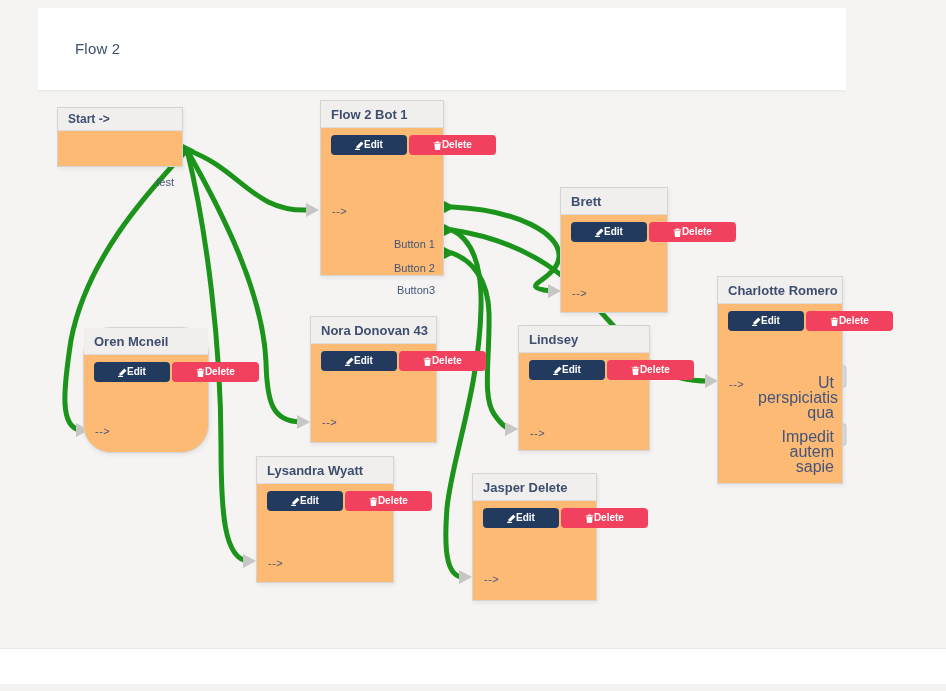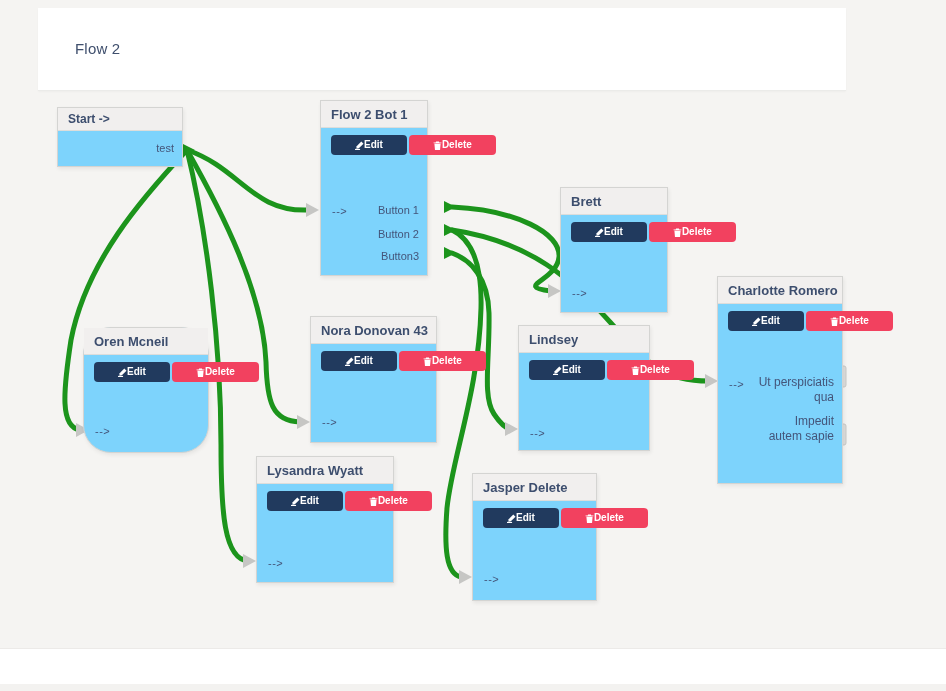--- a/index.html
+++ b/index.html
@@ -31,21 +31,21 @@
   #flow-title {
     position:absolute; left:37px; top:32px;
     font-size:15px; color:#3f4f6d; letter-spacing:0.2px;
   }
   #wires {
     position:absolute; left:0; top:0; width:946px; height:691px;
     z-index:1;
   }
   .node {
     position:absolute; z-index:2;
-    background:#7dd3fc;
+    background:#fdba74;
     border:1px solid #d4d4d2;
     box-shadow:1px 2px 4px rgba(0,0,0,0.07);
     color:#3d4e6e;
   }
   .node-header {
     background:#f1efee;
     border-bottom:1px solid #dddddb;
     padding:6px 10px 5px 10px;
     font-size:13px; font-weight:bold; color:#3d4e6e;
     cursor:move; white-space:nowrap; overflow:hidden;
@@ -64,24 +64,25 @@
   .btn .ic { display:inline-flex; }
   .io-input {
     position:absolute; left:11px;
     font-size:11px; color:#44557a; letter-spacing:0.5px;
     white-space:nowrap;
   }
   .out-label {
     position:absolute; right:8px;
     font-size:11px; color:#44557a; 
     white-space:nowrap;
+    margin-top:34px;
   }
   .out-block {
     position:absolute; right:8px; width:76px;
-    font-size:12px; color:#44557a; text-align:right;
+    font-size:16px; color:#44557a; text-align:right;
     line-height:15px;
   }
   .out-block .grp { margin-bottom:9px; }
 </style>
 </head>
 <body>
 
 <div id="app">
 
   <svg id="wires" width="946" height="691" viewBox="0 0 946 691">
@@ -124,21 +125,21 @@
     <div id="flow-title">Flow 2</div>
   </div>
 
   <div class="node" style="left:57px; top:107px; width:126px; height:60px;">
     <div class="node-header" style="font-size:12px; padding:4px 10px;">Start -&gt;</div>
     <div class="node-body">
       <div class="out-label" style="top:11px;">test</div>
     </div>
   </div>
 
-  <div class="node" style="left:320px; top:100px; width:108px; height:176px;">
+  <div class="node" style="left:320px; top:100px; width:124px; height:176px;">
     <div class="node-header">Flow 2 Bot 1</div>
     <div class="node-body">
       <div class="btn-row">
         <button class="btn btn-edit">
           <span class="ic">
             <svg width="9" height="9" viewBox="0 0 16 16">
                 <path fill="#fff" d="M11.2.9l3.9 3.9-8.3 8.3-4.4.5.5-4.4z"></path>
                 <path fill="#fff" d="M0 14h9v2H0z"></path>
               </svg>
           </span>

